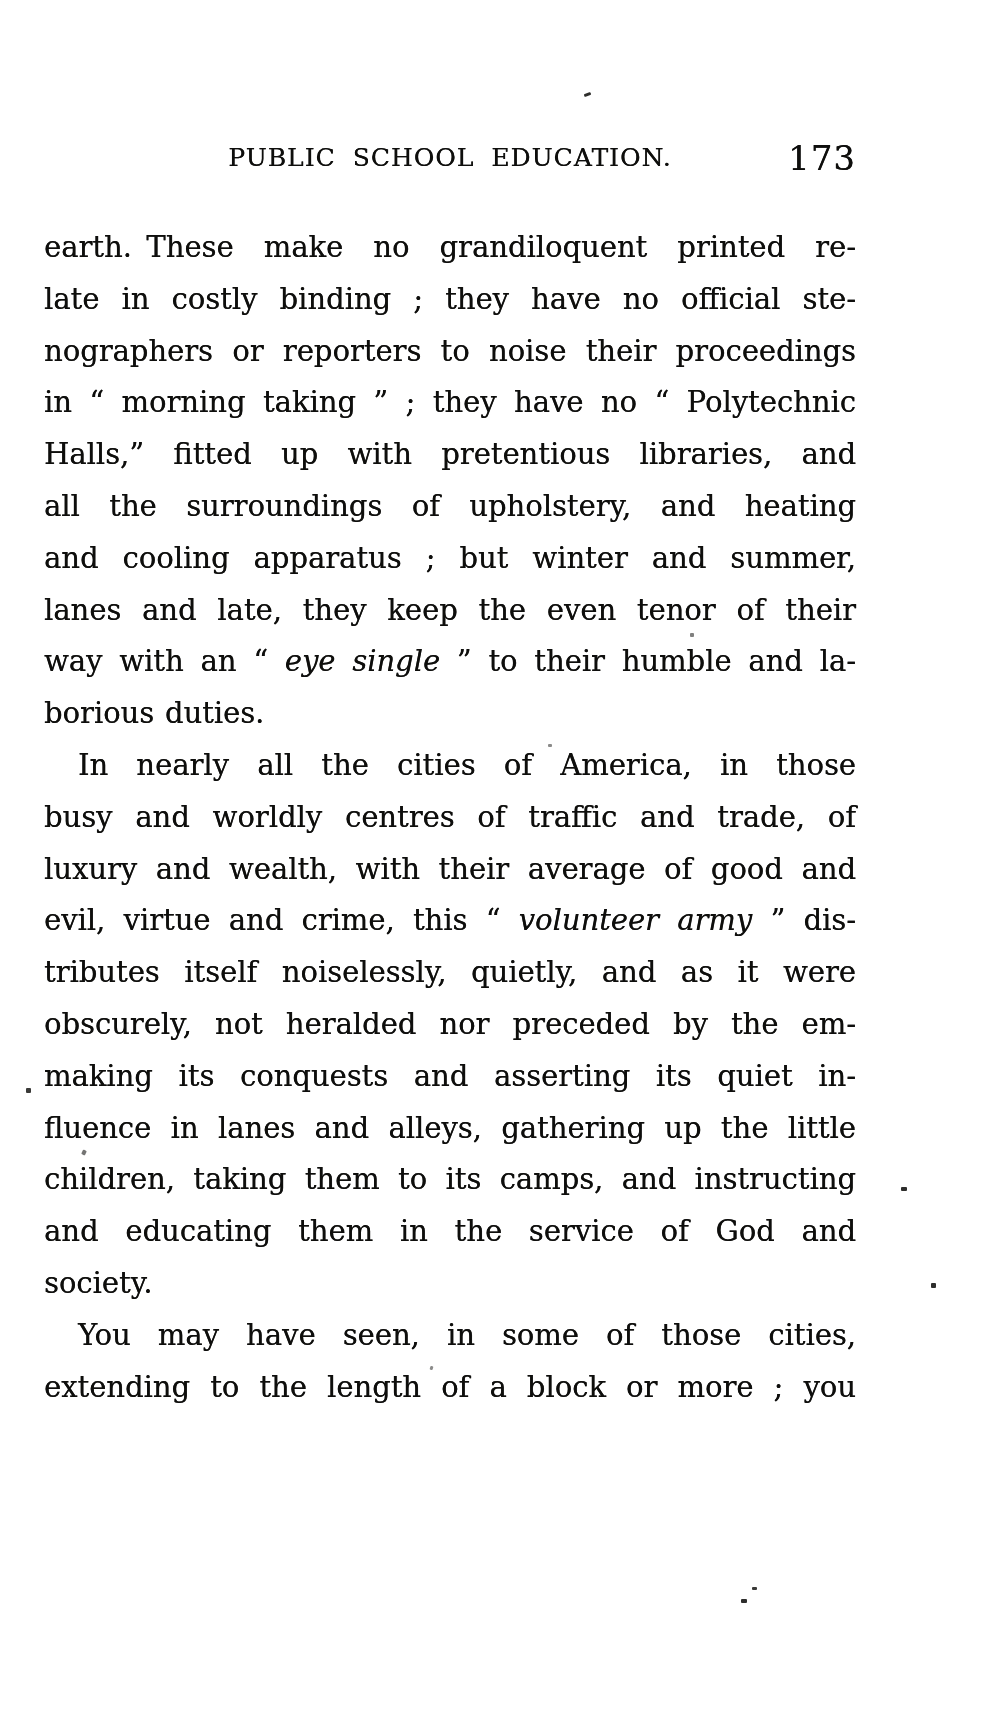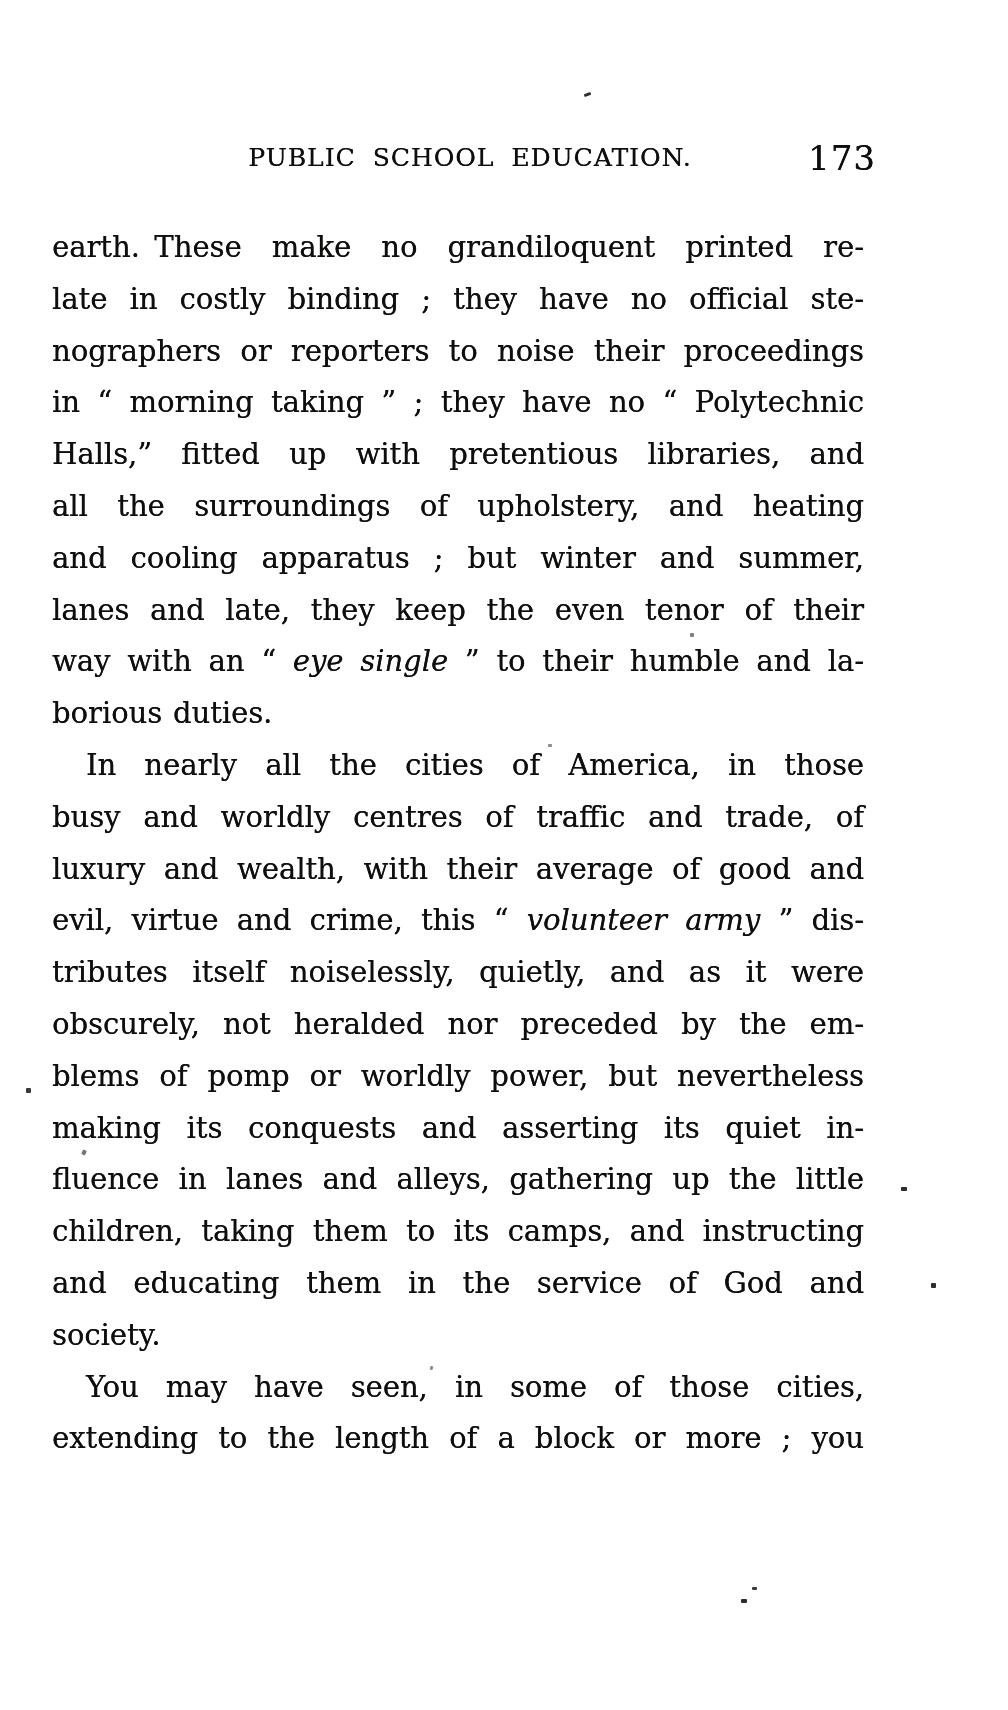--- a/index.html
+++ b/index.html
@@ -9,21 +9,21 @@
     width: 1008px;
     height: 1710px;
     margin: 0 auto;
     background: #ffffff;
     overflow: hidden;
     font-family: "DejaVu Serif", "Liberation Serif", serif;
     color: #0e0e0c;
   }
   .header-row {
     position: absolute;
-    left: 64px;
+    left: 44px;
     top: 138px;
     width: 812px;
     height: 40px;
   }
   .running-title {
     text-align: center;
     font-size: 25px;
     line-height: 40px;
     letter-spacing: 1px;
     word-spacing: 8px;
@@ -34,21 +34,21 @@
     position: absolute;
     right: 0;
     top: 0;
     font-size: 34px;
     line-height: 40px;
     letter-spacing: 1px;
     text-shadow: 0.2px 0.2px 0.4px rgba(0,0,0,0.85);
   }
   .text-block {
     position: absolute;
-    left: 52px;
+    left: 44px;
     top: 222px;
     width: 812px;
   }
   .line {
     font-size: 29px;
     line-height: 51.8px;
     text-align: justify;
     text-align-last: justify;
     text-justify: inter-word;
     white-space: nowrap; 
@@ -86,21 +86,20 @@
       <div class="line"><span>and cooling apparatus ; but winter and summer,</span></div>
       <div class="line"><span>lanes and late, they keep the even tenor of their</span></div>
       <div class="line"><span>way with an “ </span><span class="it">eye single</span><span> ” to their humble and la-</span></div>
       <div class="line end"><span>borious duties.</span></div>
       <div class="line indent"><span>In nearly all the cities of America, in those</span></div>
       <div class="line"><span>busy and worldly centres of traffic and trade, of</span></div>
       <div class="line"><span>luxury and wealth, with their average of good and</span></div>
       <div class="line"><span>evil, virtue and crime, this “ </span><span class="it">volunteer army</span><span> ” dis-</span></div>
       <div class="line"><span>tributes itself noiselessly, quietly, and as it were</span></div>
       <div class="line"><span>obscurely, not heralded nor preceded by the em-</span></div>
-      <div class="line"><span>blems of pomp or worldly power, but nevertheless</span></div>
       <div class="line"><span>making its conquests and asserting its quiet in-</span></div>
       <div class="line"><span>fluence in lanes and alleys, gathering up the little</span></div>
       <div class="line"><span>children, taking them to its camps, and instructing</span></div>
       <div class="line"><span>and educating them in the service of God and</span></div>
       <div class="line end"><span>society.</span></div>
       <div class="line indent"><span>You may have seen, in some of those cities,</span></div>
       <div class="line"><span>extending to the length of a block or more ; you</span></div>
     </div>
 
 <div class="speck" style="left: 584px; top: 93px; width: 7px; height: 3px; opacity: 0.9; transform: rotate(-20deg);"></div>

